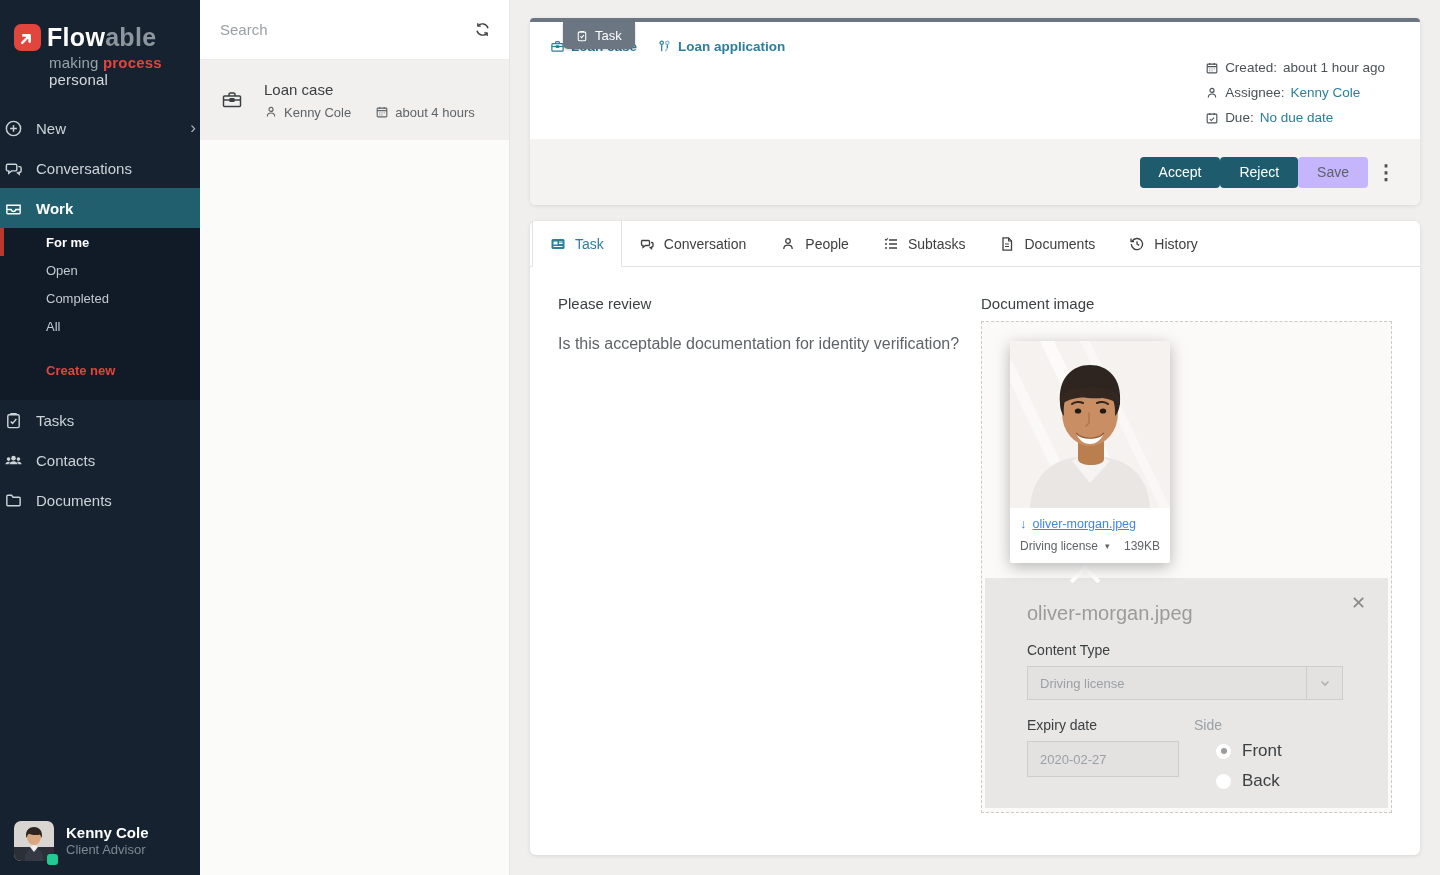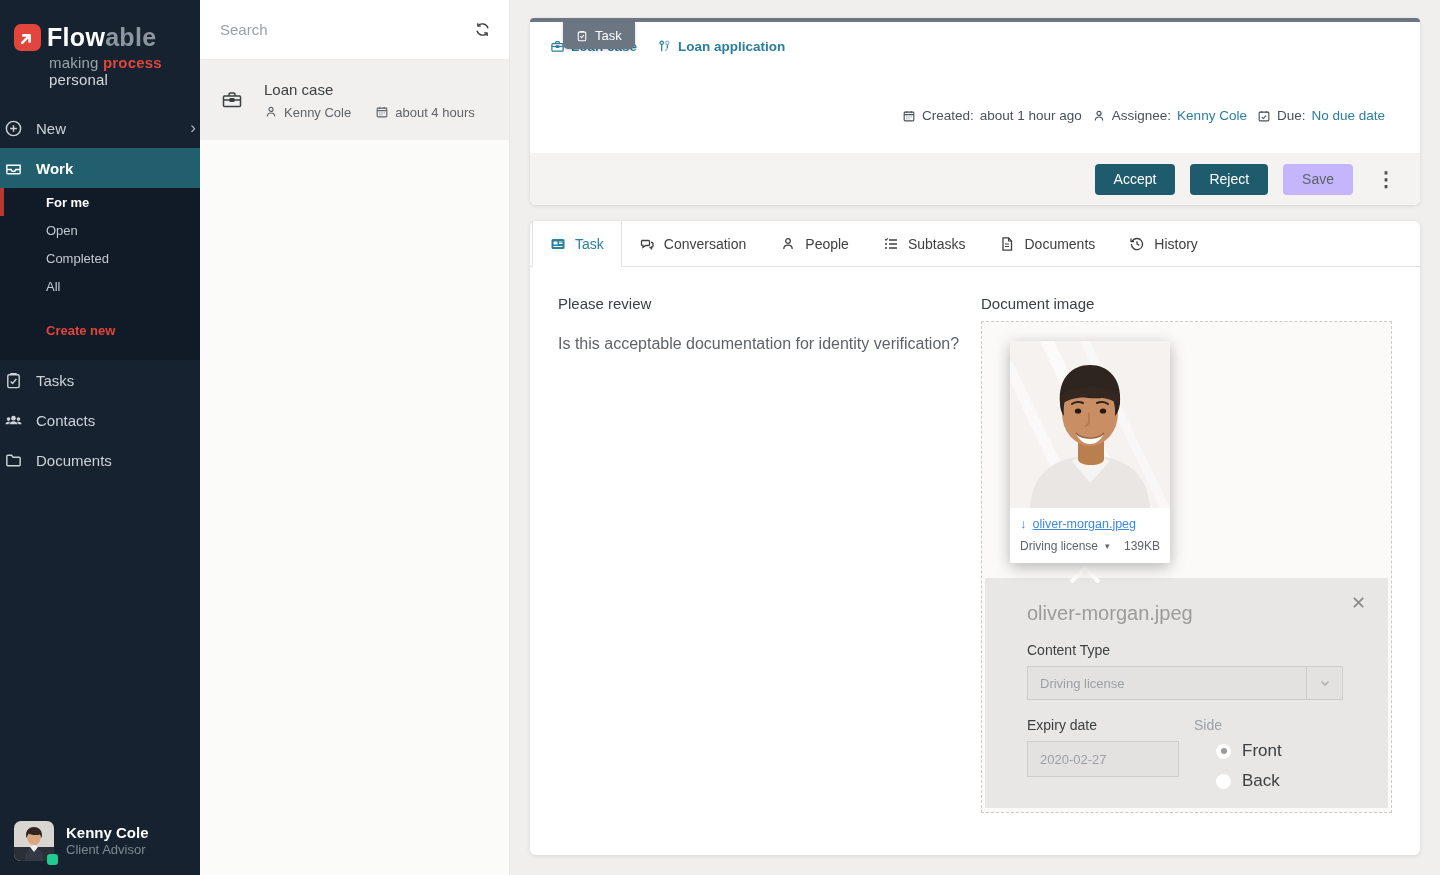--- a/index.html
+++ b/index.html
@@ -55,25 +55,25 @@
   
   .main { flex:1; min-width:0; display:flex; flex-direction:column; padding:18px 20px 20px; }
 
   .header-card { position:relative; height:187px; flex-shrink:0; background:#fff; border-radius:6px; box-shadow:0 1px 4px rgba(0,0,0,.10); }
   .header-top { height:4px; background:#6b7682; border-radius:6px 6px 0 0; }
   .task-badge { position:absolute; left:33px; top:4px; height:27px; background:#6b7682; color:#fff; font-size:13px; display:flex; align-items:center; gap:7px; padding:0 13px; border-radius:0 0 5px 5px; box-shadow:0 1px 3px rgba(0,0,0,.2); }
   .page-title { font-size:24px; color:#3c4043; padding:20px 0 0 20px; font-weight:400; }
   .crumbs { display:flex; gap:20px; padding:17px 0 0 20px; }
   .crumb { display:flex; align-items:center; gap:6px; color:#2b7e9c; font-size:13.5px; font-weight:700; cursor:pointer; }
   .crumb svg { width:15px; height:15px; }
-  .meta-block { position:absolute; top:42px; right:35px; display:flex; flex-direction:row; gap:10px; align-items:flex-start;margin-top:48px; }
+  .meta-block { position:absolute; top:42px; right:35px; display:flex; flex-direction:column; gap:10px; align-items:flex-start; }
   .meta-row { display:flex; align-items:center; gap:6px; font-size:13.5px; color:#4a5256; }
   .meta-row svg { width:14px; height:14px; }
   .meta-link { color:#2b7e9c; cursor:pointer; }
-  .action-bar { position:absolute; left:0; right:0; bottom:0; height:52px; background:#f4f3f1; border-radius:0 0 6px 6px; display:flex; align-items:center; justify-content:flex-end; gap:15px; padding:0 24px; }
+  .action-bar { position:absolute; left:0; right:0; bottom:0; height:66px; background:#f4f3f1; border-radius:0 0 6px 6px; display:flex; align-items:center; justify-content:flex-end; padding:0 24px; }
   .btn { height:31px; padding:0 19px; border:none; border-radius:4px; font-size:14px; cursor:pointer; font-family:inherit; }
   .btn-primary { background:#1e5c6d; color:#fff; }
   .btn-muted { background:#c4b5fd; color:#5f6368; }
   .kebab { font-size:20px; color:#4a5256; margin-left:8px; cursor:pointer; line-height:1; font-weight:700; }
 
   .content-card { flex:1; min-height:0; margin-top:16px; background:#fff; border-radius:6px; box-shadow:0 1px 4px rgba(0,0,0,.10); display:flex; flex-direction:column; }
   .tabs { display:flex; height:46px; border-bottom:1px solid #e3e1df; padding-left:2px; flex-shrink:0; }
   .tab { display:flex; align-items:center; gap:9px; padding:0 17px; font-size:14px; color:#404040; cursor:pointer; }
   .tab svg { width:16px; height:16px; }
   .tab.active { color:#2b7e9c; border-left:1px solid #e3e1df; border-right:1px solid #e3e1df; border-bottom:1px solid #fff; margin-bottom:-1px; }
@@ -131,20 +131,27 @@
       <div class="tagline"><span class="t1">making </span><span class="t2">process</span><span class="t3"> personal</span></div>
     </div>
 
     <div class="nav-item">
       <svg viewBox="0 0 20 20" fill="none" stroke="currentColor" stroke-width="1.5">
           <circle cx="10" cy="10" r="7.5"></circle>
           <path d="M10 6.5v7M6.5 10h7"></path>
         </svg>
       <span>New</span>
       <span class="chev">›</span>
+    </div>
+    <div class="nav-item">
+      <svg viewBox="0 0 20 20" fill="none" stroke="currentColor" stroke-width="1.5">
+          <path d="M3 5.5h9a1.5 1.5 0 011.5 1.5v4a1.5 1.5 0 01-1.5 1.5H8l-3 2.5v-2.5H4A1.5 1.5 0 012.5 11V7A1.5 1.5 0 014 5.5z"></path>
+          <path d="M15 8h1.5A1.5 1.5 0 0118 9.5v3a1.5 1.5 0 01-1.5 1.5H16v2l-2.5-2"></path>
+        </svg>
+      <span>Conversations</span>
     </div>
     <div class="nav-item active">
       <svg viewBox="0 0 20 20" fill="none" stroke="currentColor" stroke-width="1.5">
           <path d="M3 6.5h14v8a1 1 0 01-1 1H4a1 1 0 01-1-1z"></path>
           <path d="M3 11h4.5c0 1.4 1.1 2.2 2.5 2.2s2.5-.8 2.5-2.2H17" fill="currentColor" stroke="none" opacity=".0"></path>
           <path d="M3 11h4.5c.2 1.3 1.2 2.2 2.5 2.2s2.3-.9 2.5-2.2H17"></path>
         </svg>
       <span>Work</span>
     </div>
 

